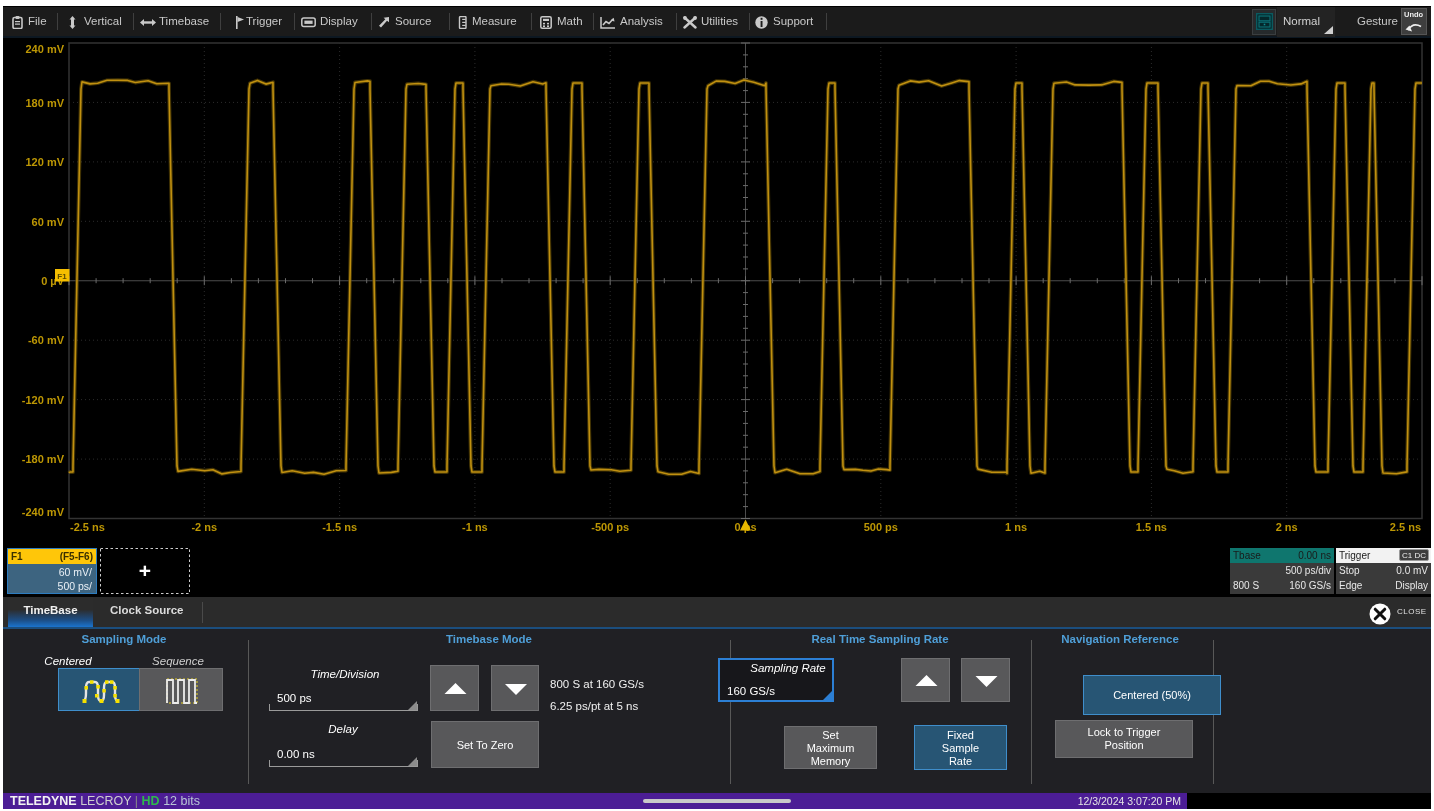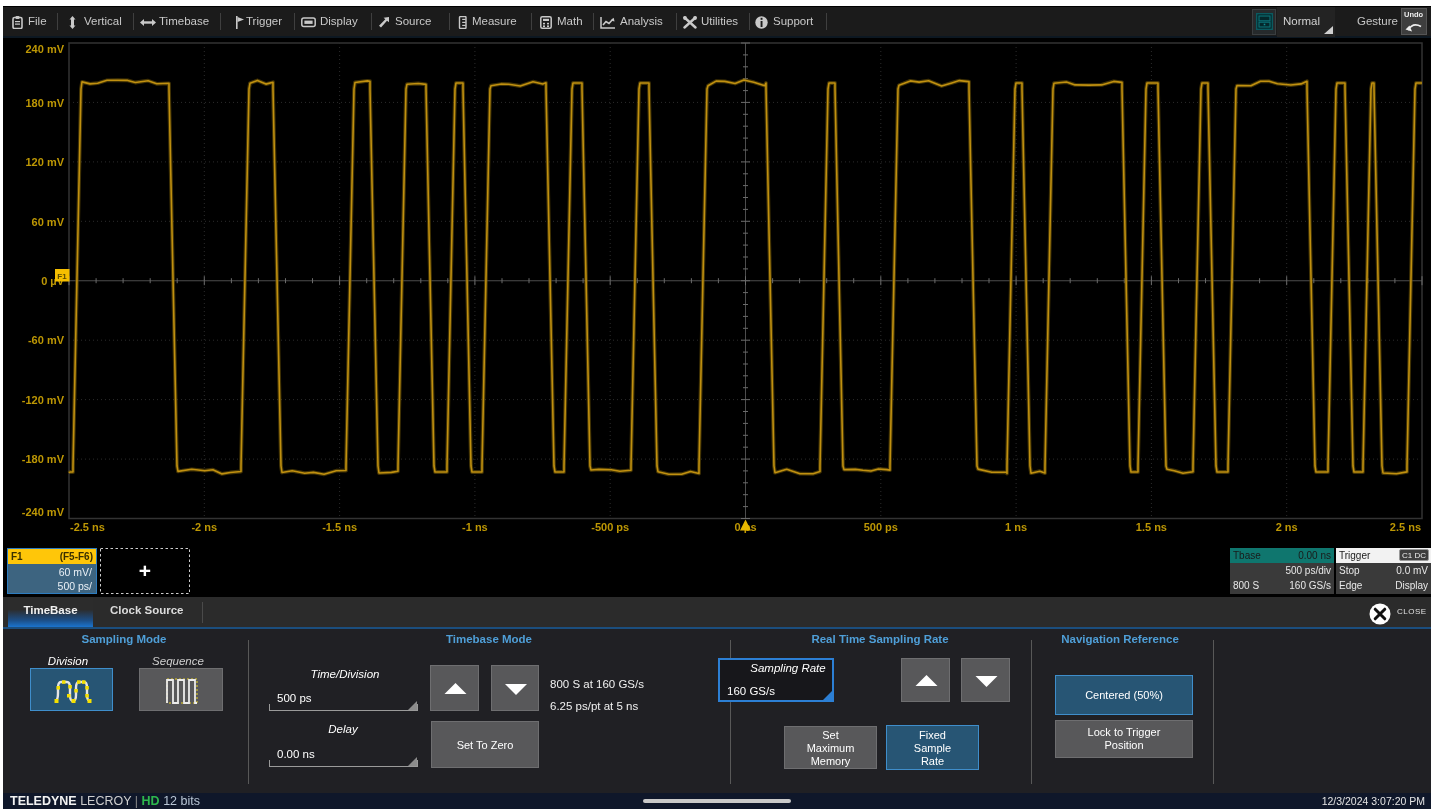--- a/index.html
+++ b/index.html
@@ -10,23 +10,23 @@
 .msep { position:absolute; top:6px; width:1px; height:17px; background:#3f3f3f; }
 .off { position:absolute; left:-3px; top:0; width:1434px; height:100%; }
 #plotsvg { position:absolute; left:-3px; top:-6px; }
 .hdrbox { position:absolute; height:46px; font-size:10px; }
 #dialog { position:absolute; left:0; top:591px; width:1428px; height:196px; background:#202024; }
 #tabbar { position:absolute; left:0; top:0; width:1428px; height:32px; background:#2b2b2b; border-bottom:2px solid #1b4e7e; }
 #dbody { position:absolute; left:0; top:34px; width:1428px; height:162px; }
 .shdr { position:absolute; text-align:center; font-size:11.5px; font-weight:bold; color:#4f9fd8; }
 .ital { position:absolute; font-style:italic; font-size:11.5px; color:#fff; white-space:nowrap; }
 .gbtn { position:absolute; background:#58585a; border:1px solid #6e6e70; color:#fff; text-align:center; }
-.bbtn { position:absolute; background:#275574; border:1.5px solid #3f8ecb; color:#fff; text-align:center; }
+.bbtn { position:absolute; background:#275574; border:1.5px solid #3f8ecb; color:#fff; text-align:center;margin-left:28px; }
 .vc { position:absolute; left:0; right:0; top:50%; transform:translateY(-50%); }
-#statusbar { position:absolute; left:0; top:787px; width:1428px; height:16px; background:#0f172a; }
+#statusbar { position:absolute; left:0; top:787px; width:1184px; height:16px; background:#4c1d95; }
 </style></head>
 <body>
 <div id="win">
   <div id="menubar">
       <div class="off">
         <svg class="mi" style="left:11px;top:9px" width="13" height="13" viewBox="0 0 13 13">
           <rect x="2" y="1.5" width="9" height="11" rx="1.5" fill="none" stroke="#c9c9c9" stroke-width="1.6"></rect>
           <rect x="4.5" y="0" width="4" height="3" rx="1" fill="#c9c9c9"></rect>
           <rect x="4" y="5" width="5" height="1.2" fill="#c9c9c9"></rect>
           <rect x="4" y="7.5" width="5" height="1.2" fill="#c9c9c9"></rect>
@@ -322,21 +322,21 @@
     <div id="dbody">
         <div class="off">
           <div class="shdr" style="left:-26px;top:2px;width:300px">Sampling Mode</div>
           <div class="shdr" style="left:339px;top:2px;width:300px">Timebase Mode</div>
           <div class="shdr" style="left:730px;top:2px;width:300px">Real Time Sampling Rate</div>
           <div class="shdr" style="left:970px;top:2px;width:300px">Navigation Reference</div>
           <div style="position:absolute;left:248px;top:9px;width:1px;height:144px;background:#585858"></div>
           <div style="position:absolute;left:730px;top:9px;width:1px;height:144px;background:#585858"></div>
           <div style="position:absolute;left:1031px;top:9px;width:1px;height:144px;background:#585858"></div>
           <div style="position:absolute;left:1213px;top:9px;width:1px;height:144px;background:#585858"></div>
-          <div class="ital" style="left:18px;top:24px;width:100px;text-align:center">Division</div>
+          <div class="ital" style="left:18px;top:24px;width:100px;text-align:center">Centered</div>
           <div class="ital" style="left:128px;top:24px;width:100px;text-align:center;color:#cfcfcf">Sequence</div>
           <div class="bbtn" style="left:30px;top:37px;width:83px;height:43px;font-size:11px;line-height:13px">
             <svg width="83" height="43" viewBox="0 0 83 43" style="position:absolute;left:0;top:0">
 <path d="M25 32 Q27 30 27 24 L27 19 Q27 13 30 13 L36 13 Q39 13 39 19 L39 26 Q39 32 42 32 Q45 32 45 26 L45 19 Q45 13 48 13 L53 13 Q56 13 56 19 L56 25 Q56 32 59 32" fill="none" stroke="#e4e4e4" stroke-width="2.4"></path>
 <g fill="#f5e000">
                 <rect x="23.5" y="30" width="4" height="4"></rect>
                 <rect x="25.5" y="17" width="3.5" height="3.5"></rect>
                 <rect x="31" y="11.3" width="3.5" height="3.5"></rect>
                 <rect x="37.3" y="16" width="3.5" height="3.5"></rect>
                 <rect x="36" y="25" width="3.5" height="3.5"></rect>

